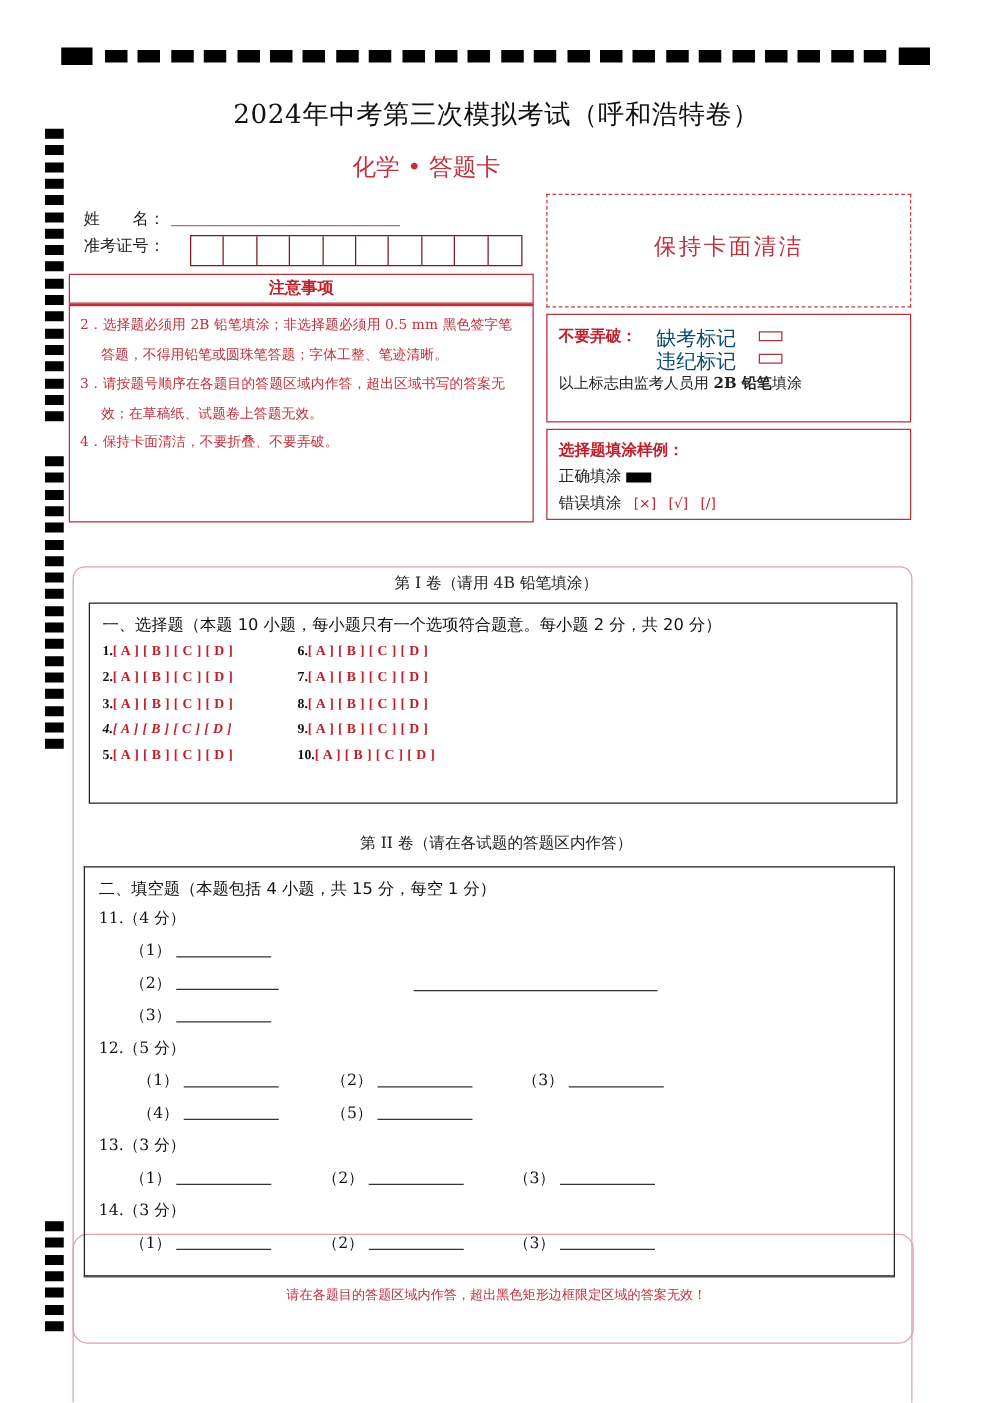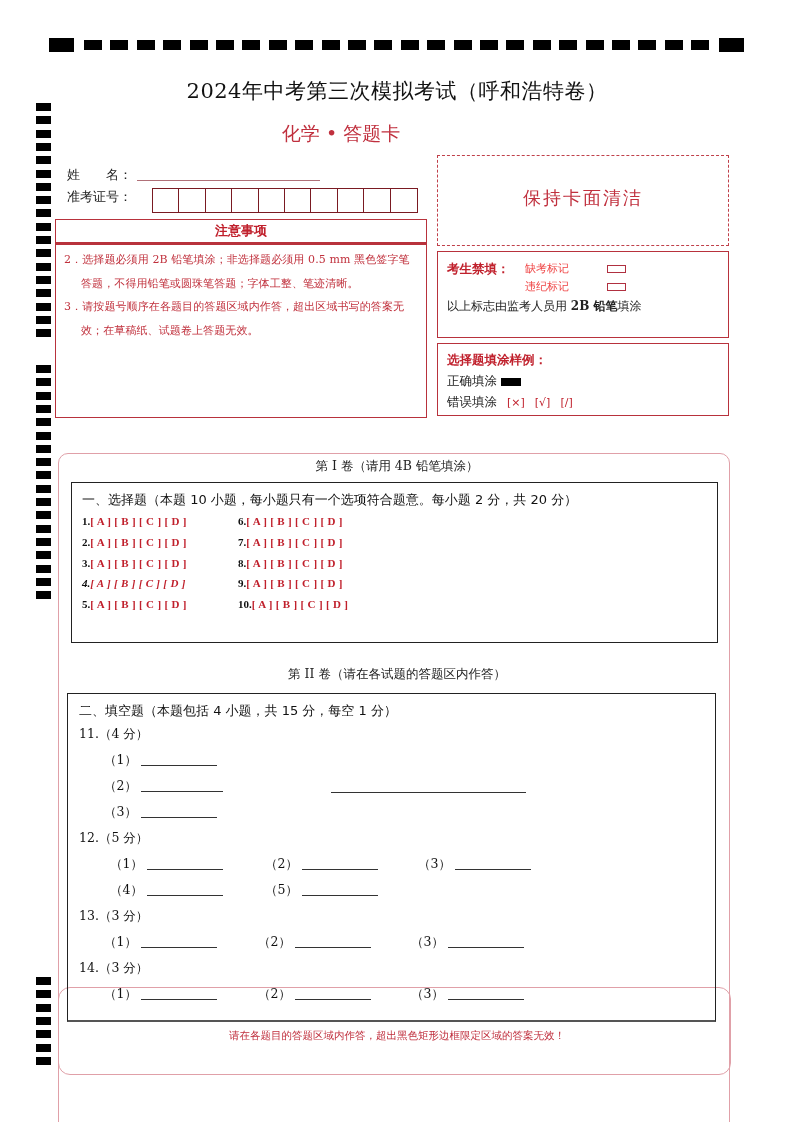--- a/index.html
+++ b/index.html
@@ -18,21 +18,21 @@
   .id-box:last-child { border-right: none; }
 
   .notice-head { position: absolute; left: 55px; top: 219px; width: 372px; height: 24px; border: 1.5px solid #b8323c; text-align: center; color: #c0202c; font-size: 13px; line-height: 21px; font-family: "DejaVu Sans", sans-serif; font-weight: bold; }
   .notice-body { position: absolute; left: 55px; top: 243px; width: 372px; height: 175px; border: 1.5px solid #b8323c; border-top: 2px solid #b8323c; padding: 3px 6px 0 8px; }
   .notice-item { font-size: 11px; color: #c0303c; line-height: 23.5px; text-indent: -17px; padding-left: 17px; letter-spacing: 0.1px; }
 
   .barcode { position: absolute; left: 437px; top: 155px; width: 292px; height: 91px; border: 1.5px dashed #c0404a; text-align: center; color: #c0303e; font-size: 18px; line-height: 84px; letter-spacing: 2px; }
 
   .forbid { position: absolute; left: 437px; top: 251px; width: 292px; height: 87px; border: 1.5px solid #b8323c; }
   .forbid-title { position: absolute; left: 9px; top: 9px; font-size: 12.5px; color: #c0202c; font-weight: bold; font-family: "DejaVu Sans", sans-serif; }
-  .forbid-lab { position: absolute; font-size: 11px; color: #ef4444; }
+  .forbid-lab { position: absolute; font-size: 16px; color: #0c4a6e; }
   .forbid-box { position: absolute; width: 19px; height: 8px; border: 1.5px solid #b03040; }
   .forbid-note { position: absolute; left: 9px; top: 46px; font-size: 12px; color: #222; }
   .forbid-note b { font-family: "DejaVu Serif", serif; }
 
   .sample { position: absolute; left: 437px; top: 343px; width: 292px; height: 73px; border: 1.5px solid #b8323c; }
   .sample-title { position: absolute; left: 9px; top: 8px; font-size: 12.5px; color: #c0202c; font-weight: bold; font-family: "DejaVu Sans", sans-serif; }
   .sample-row { position: absolute; left: 9px; font-size: 12.5px; color: #222; }
   .fill-mark { display: inline-block; width: 20px; height: 8px; background: #000; vertical-align: middle; margin-left: 4px; }
   .wrong { color: #c0202c; font-size: 11px; margin-left: 10px; font-family: "DejaVu Sans", sans-serif; }
 
@@ -146,26 +146,27 @@
   <div class="id-box"></div>
   <div class="id-box"></div>
   <div class="id-box"></div>
   <div class="id-box"></div>
 </div>
 
 <div class="notice-head">注意事项</div>
 <div class="notice-body">
   <div class="notice-item">2．选择题必须用 2B 铅笔填涂；非选择题必须用 0.5 mm 黑色签字笔答题，不得用铅笔或圆珠笔答题；字体工整、笔迹清晰。</div>
   <div class="notice-item">3．请按题号顺序在各题目的答题区域内作答，超出区域书写的答案无效；在草稿纸、试题卷上答题无效。</div>
+  <div class="notice-item">4．保持卡面清洁，不要折叠、不要弄破。</div>
 </div>
 
 <div class="barcode">保持卡面清洁</div>
 
 <div class="forbid">
-  <div class="forbid-title">考生禁填：</div>
+  <div class="forbid-title">不要弄破：</div>
   <div class="forbid-lab" style="left:87px; top:9px;">缺考标记</div>
   <div class="forbid-box" style="left:169px; top:13px;"></div>
   <div class="forbid-lab" style="left:87px; top:27px;">违纪标记</div>
   <div class="forbid-box" style="left:169px; top:31px;"></div>
   <div class="forbid-note"><span>以上标志由监考人员用 </span><b>2B 铅笔</b><span>填涂</span></div>
 </div>
 
 <div class="sample">
   <div class="sample-title">选择题填涂样例：</div>
   <div class="sample-row" style="top:29px;"><span>正确填涂</span><span class="fill-mark"></span></div>

